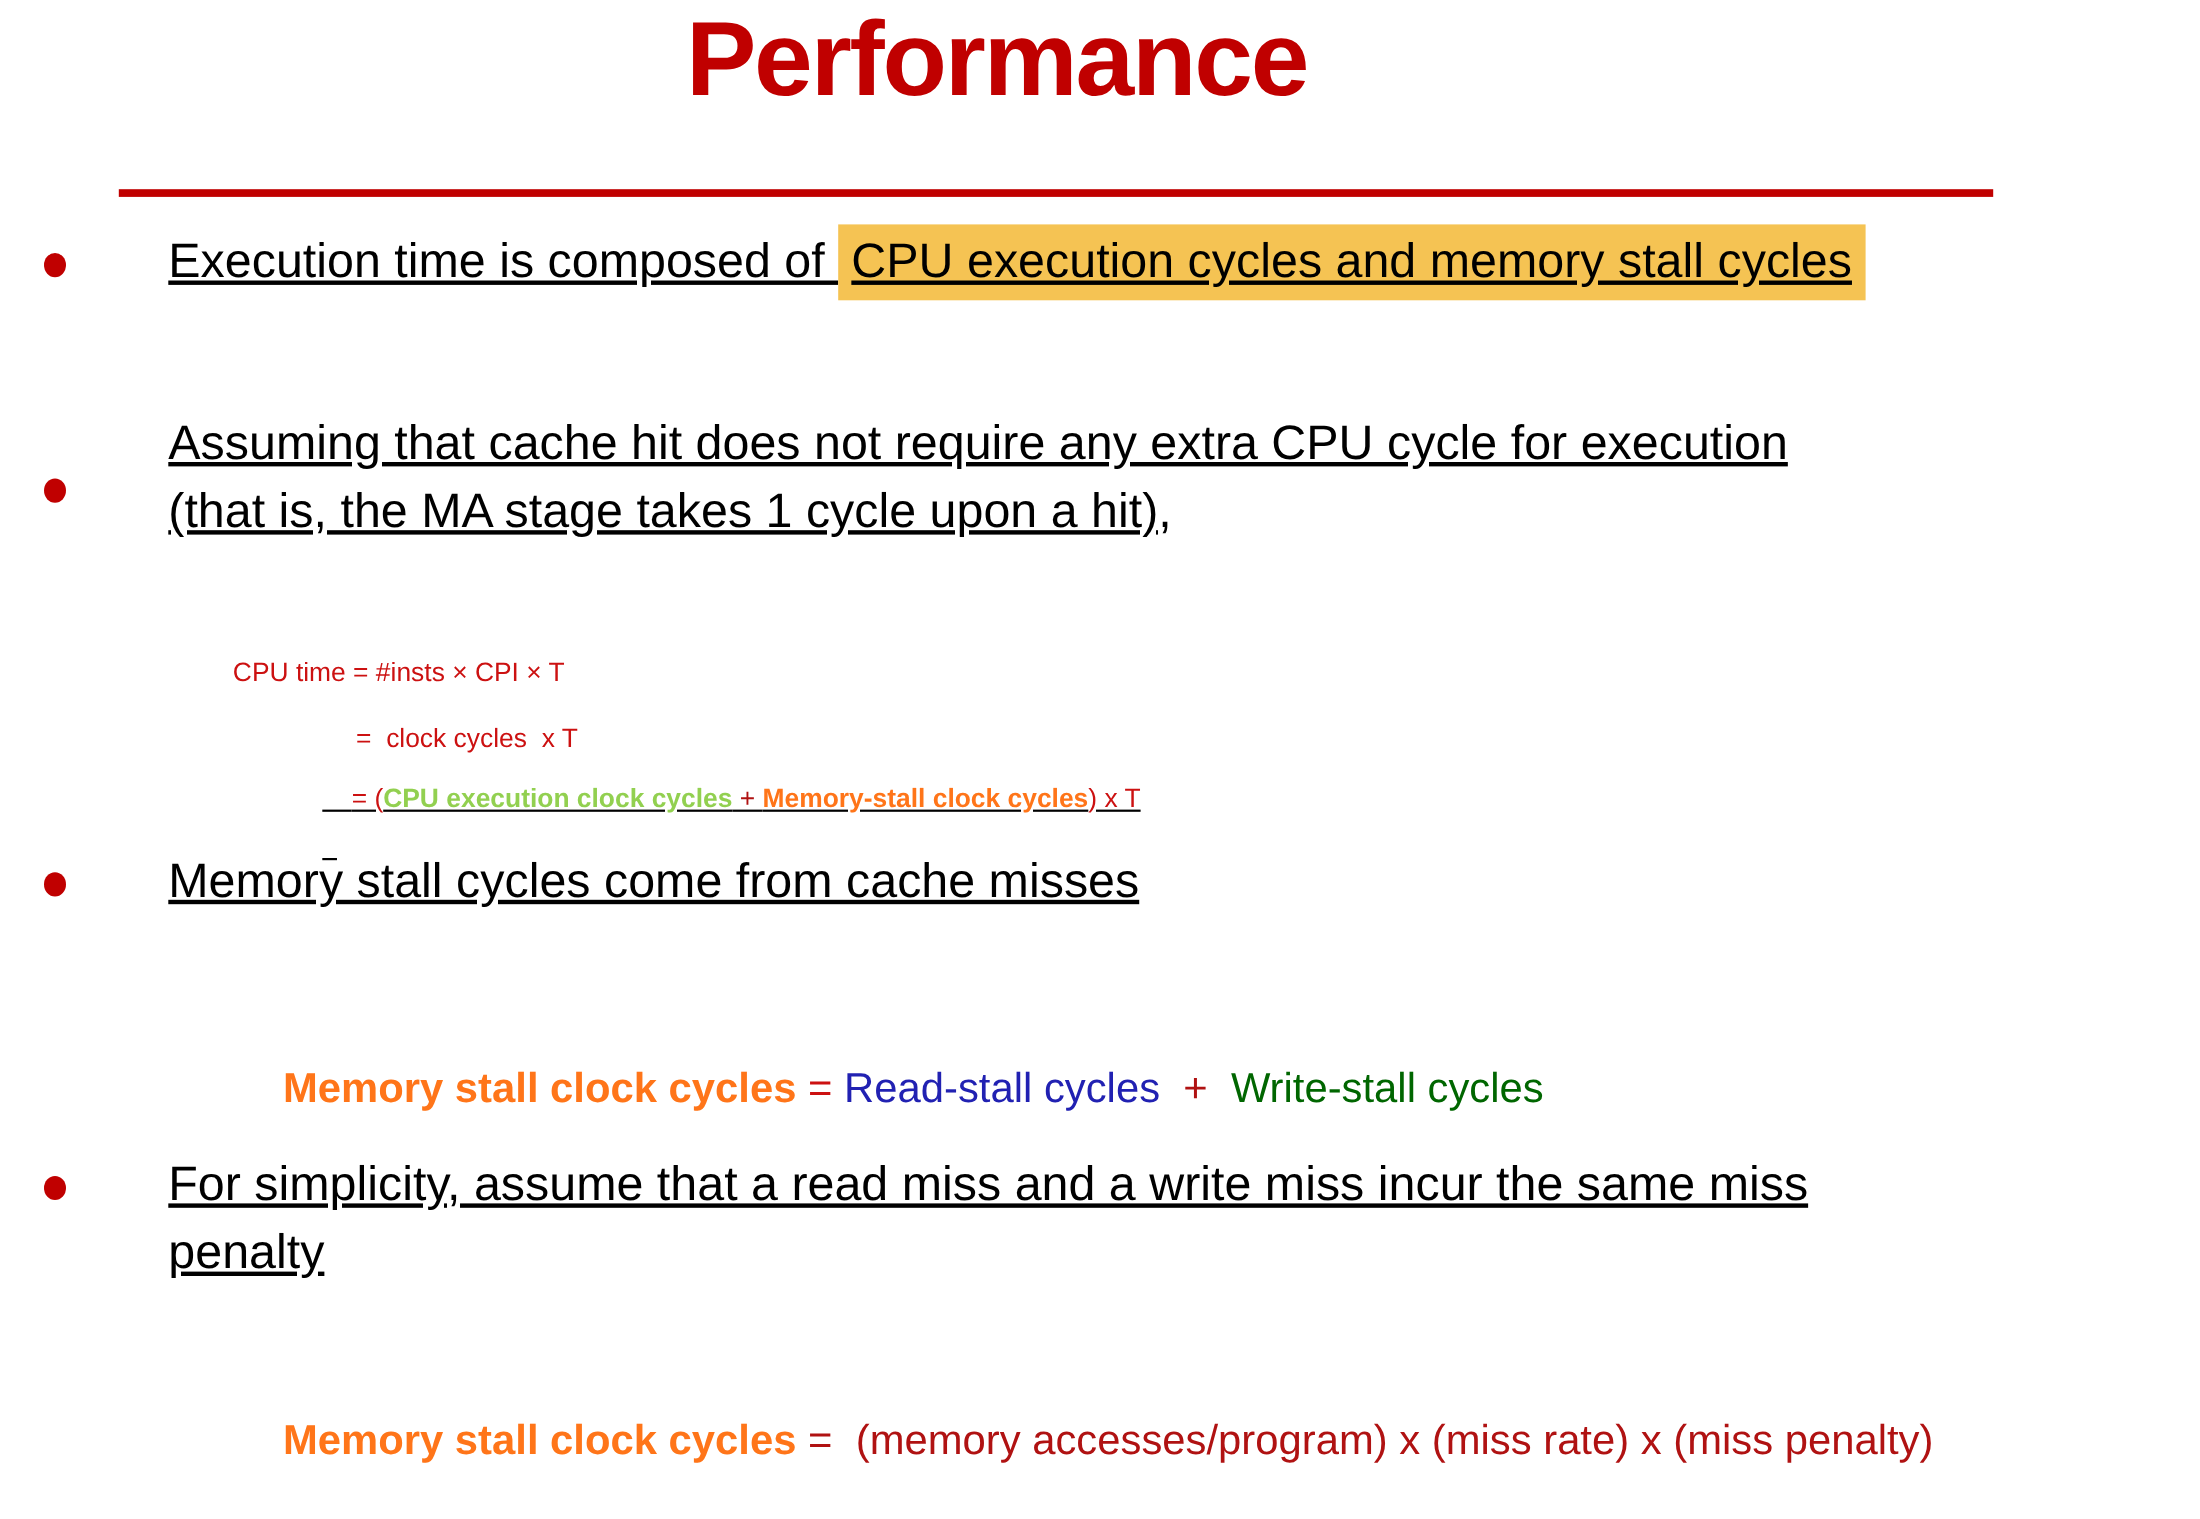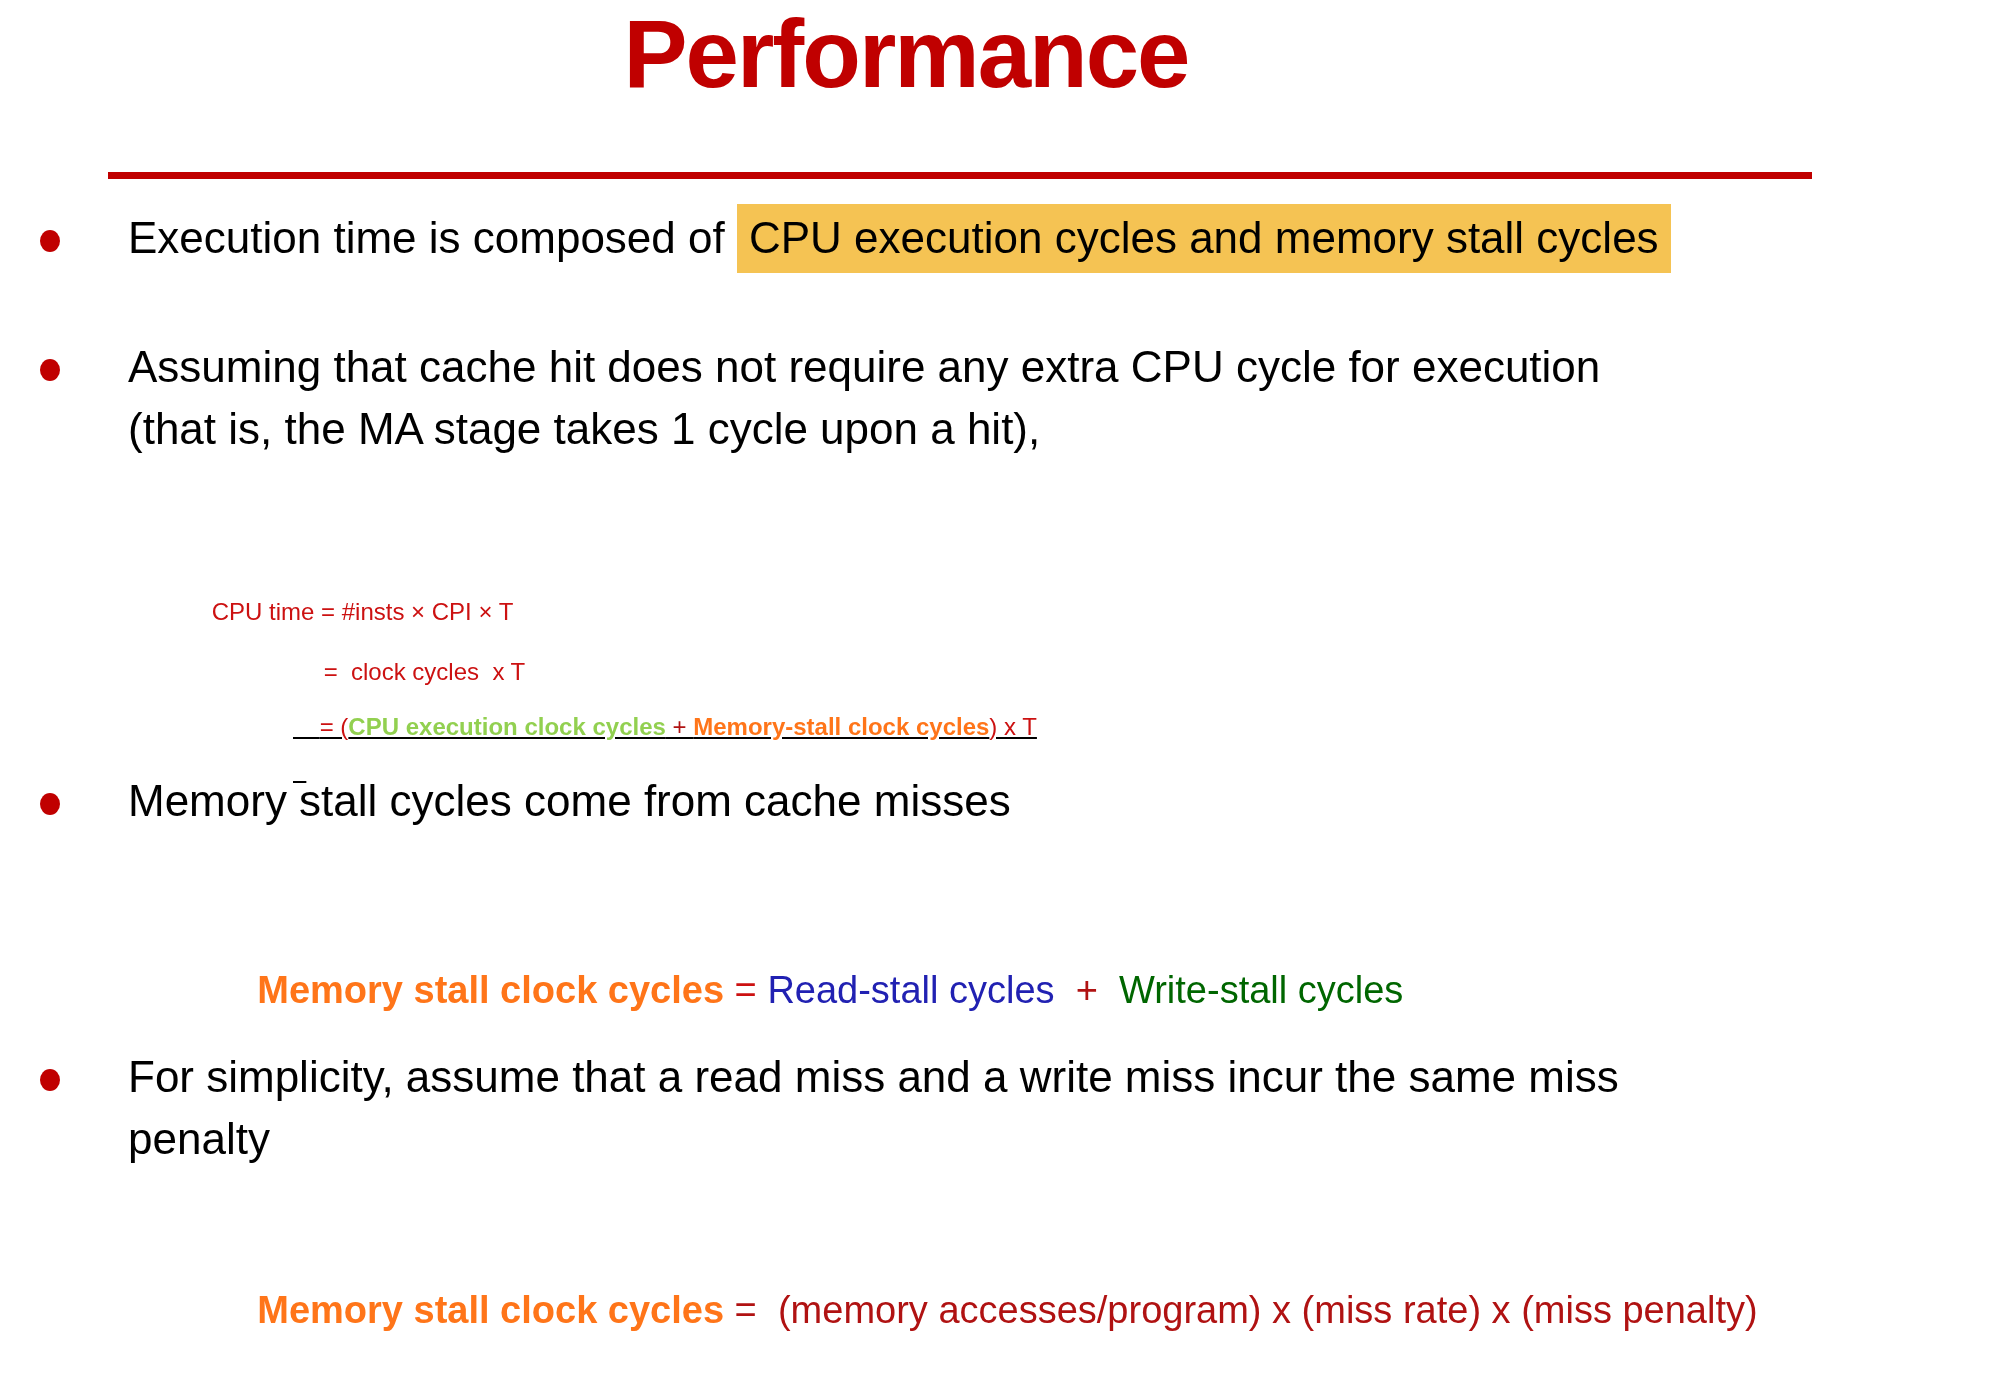--- a/index.html
+++ b/index.html
@@ -52,44 +52,45 @@
   }
   .dot{
     width:20px;
     height:22px;
     border-radius:50%;
     background:var(--title-red);
     flex-shrink:0;
     margin-top:23px;
   }
   .bullet-text{
-    margin-left:68px;
+    margin-left:93px;
     font-size:44px;
     line-height:62px;
     color:var(--body-black);
+    text-decoration:underline;
   }
   .hl{
     background:var(--highlight-bg);
     padding:9px 12px 11px 12px;
   }
   .formula{
     position:absolute;
     white-space:pre;
   }
   .f-small{font-size:24px;line-height:44px;}
   .f-large{font-size:38px;line-height:48px;}
   .red{color:var(--formula-red);}
   .opred{color:var(--operator-red);}
   .green{color:var(--green);font-weight:bold;}
   .orange{color:var(--orange);font-weight:bold;}
   .blue{color:var(--blue);}
   .dkgreen{color:var(--dark-green);margin-top:39px;}
   span{white-space:pre;}
   .b1{top:207px;}
-  .b2{top:336px;}
+  .b2{top:372px;align-items:center;}
   .b3{top:770px;}
   .b4{top:1046px;}
   .f1a{left:185px;top:546px;}
   .f1b{left:297px;top:606px;}
   .f1c{left:293px;top:661px;text-decoration:underline;}
   .f2{left:215px;top:918px;}
   .f3{left:215px;top:1238px;}
 </style>
 </head>
 <body>

